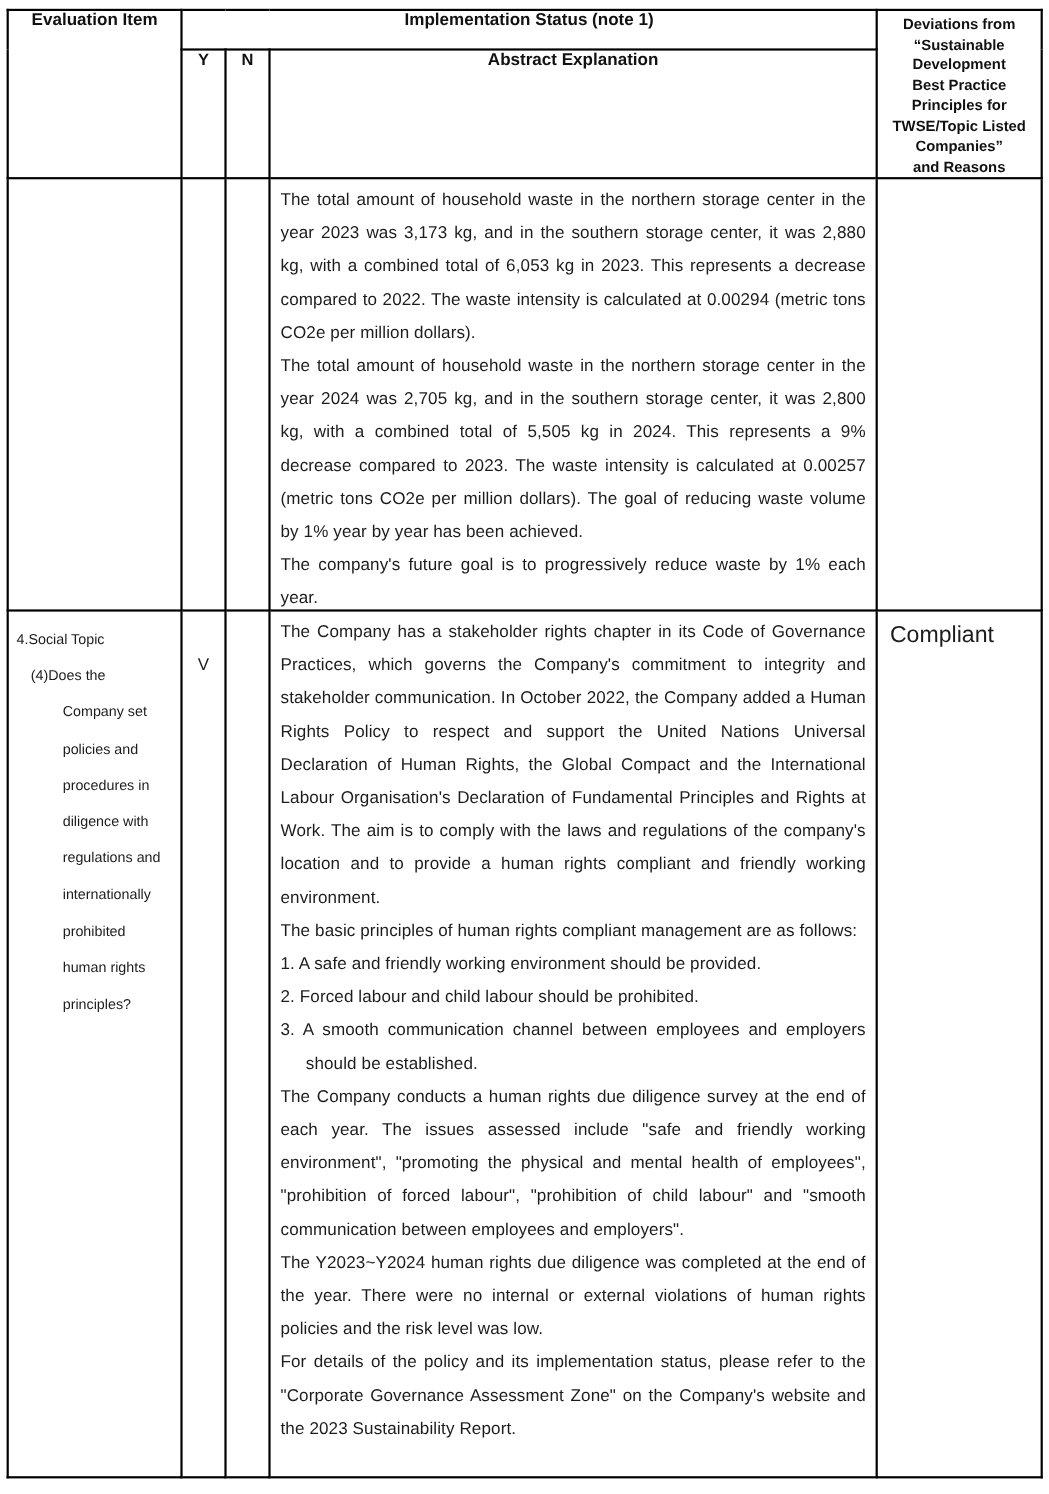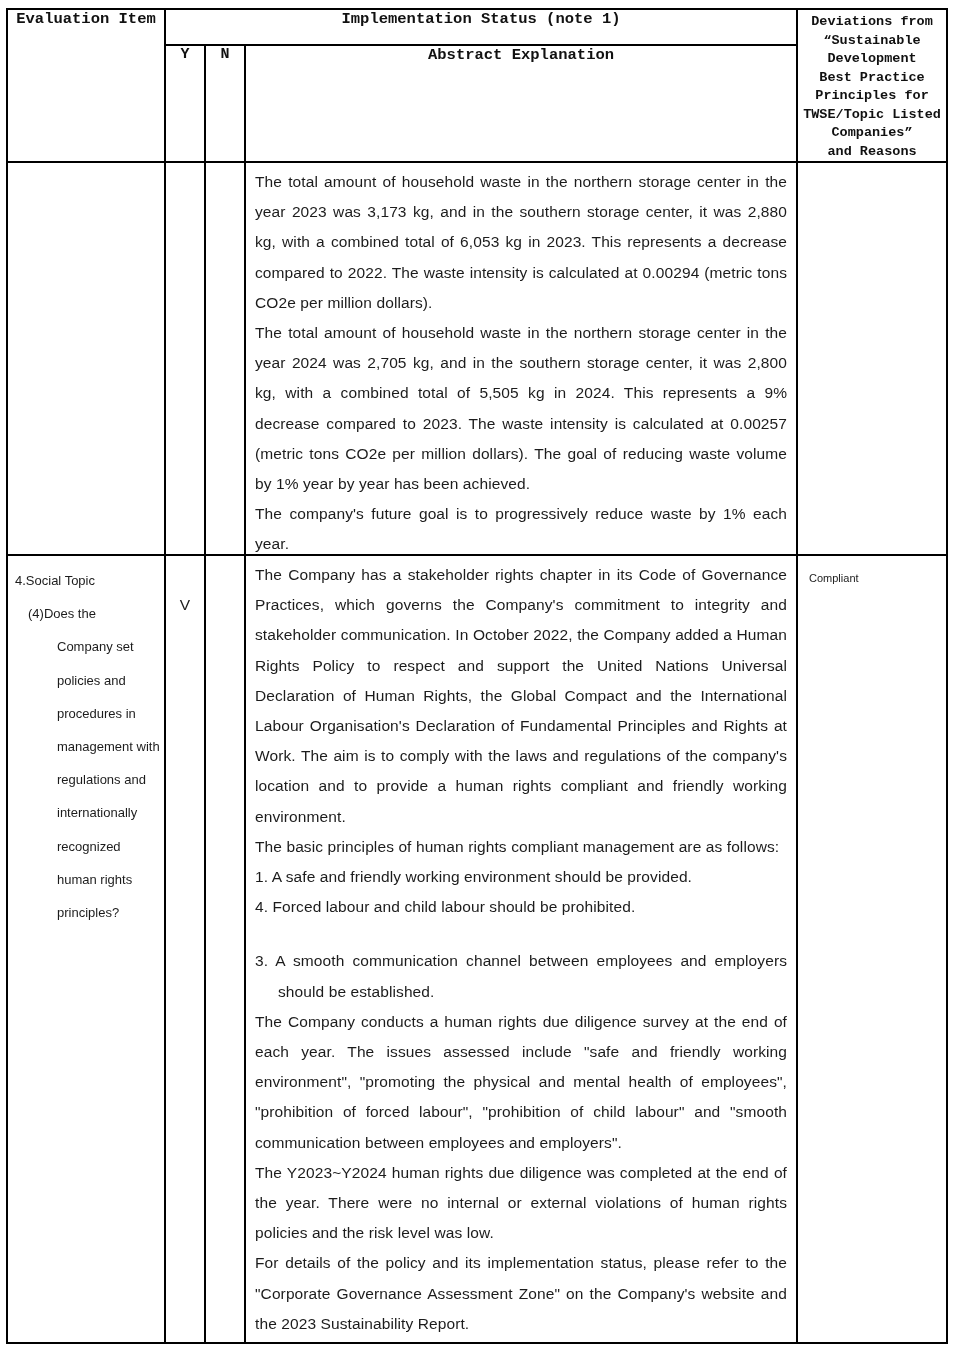--- a/index.html
+++ b/index.html
@@ -23,21 +23,21 @@
     table-layout: fixed;
     width: 940px;
   }
   table.report th,
   table.report td {
     border: 2px solid #000000;
     vertical-align: top;
     overflow: hidden;
   }
   
-  th { font-weight: bold; color: #111111; font-family: Liberation Mono, monospace; }
+  th { font-weight: bold; color: #111111; }
   .th-eval {
     vertical-align: middle;
     text-align: center;
     font-size: 15.5px;
   }
   .th-impl {
     vertical-align: middle;
     font-size: 15.5px;
     height: 36px;
   }
@@ -81,24 +81,23 @@
   .abstract-cell p {
     font-size: 15.5px;
     line-height: 30.2px;
     letter-spacing: 0.1px;
     text-align: justify;
     color: #1c1c1c;
   }
   .abstract-cell p.hang {
     padding-left: 23px;
     text-indent: -23px;
-    margin-top: 24px;
   }
   td.dev-cell {
-    font-size: 11px;
+    font-size: 21px;
     padding: 7px 6px 0 11px;
     line-height: 30px;
   }
   tr.data-row-1 { height: 277px; }
   tr.data-row-2 { height: 788px; }
 </style>
 </head>
 <body>
 
 <div class="page">
@@ -145,35 +144,35 @@
         </td>
         <td class="dev-cell"></td>
       </tr>
       <tr class="data-row-2">
         <td class="eval-cell">
           <div class="eval-line">4.Social Topic</div>
           <div class="eval-line ind1">(4)Does the</div>
           <div class="eval-line ind2">Company set</div>
           <div class="eval-line ind2">policies and</div>
           <div class="eval-line ind2">procedures in</div>
-          <div class="eval-line ind2">management with</div>
+          <div class="eval-line ind2">diligence with</div>
           <div class="eval-line ind2">regulations and</div>
           <div class="eval-line ind2">internationally</div>
-          <div class="eval-line ind2">recognized</div>
+          <div class="eval-line ind2">prohibited</div>
           <div class="eval-line ind2">human rights</div>
           <div class="eval-line ind2">principles?</div>
         </td>
         <td class="mark-cell">V</td>
         <td class="mark-cell"></td>
         <td class="abstract-cell">
           <div class="clip r2">
             <p>The Company has a stakeholder rights chapter in its Code of Governance Practices, which governs the Company's commitment to integrity and stakeholder communication. In October 2022, the Company added a Human Rights Policy to respect and support the United Nations Universal Declaration of Human Rights, the Global Compact and the International Labour Organisation's Declaration of Fundamental Principles and Rights at Work. The aim is to comply with the laws and regulations of the company's location and to provide a human rights compliant and friendly working environment.</p>
             <p>The basic principles of human rights compliant management are as follows:</p>
             <p>1. A safe and friendly working environment should be provided.</p>
-            <p>4. Forced labour and child labour should be prohibited.</p>
+            <p>2. Forced labour and child labour should be prohibited.</p>
             <p class="hang">3. A smooth communication channel between employees and employers should be established.</p>
             <p>The Company conducts a human rights due diligence survey at the end of each year. The issues assessed include "safe and friendly working environment", "promoting the physical and mental health of employees", "prohibition of forced labour", "prohibition of child labour" and "smooth communication between employees and employers".</p>
             <p>The Y2023~Y2024 human rights due diligence was completed at the end of the year. There were no internal or external violations of human rights policies and the risk level was low.</p>
             <p>For details of the policy and its implementation status, please refer to the "Corporate Governance Assessment Zone" on the Company's website and the 2023 Sustainability Report.</p>
           </div>
         </td>
         <td class="dev-cell">Compliant</td>
       </tr>
     </tbody>
   </table>

